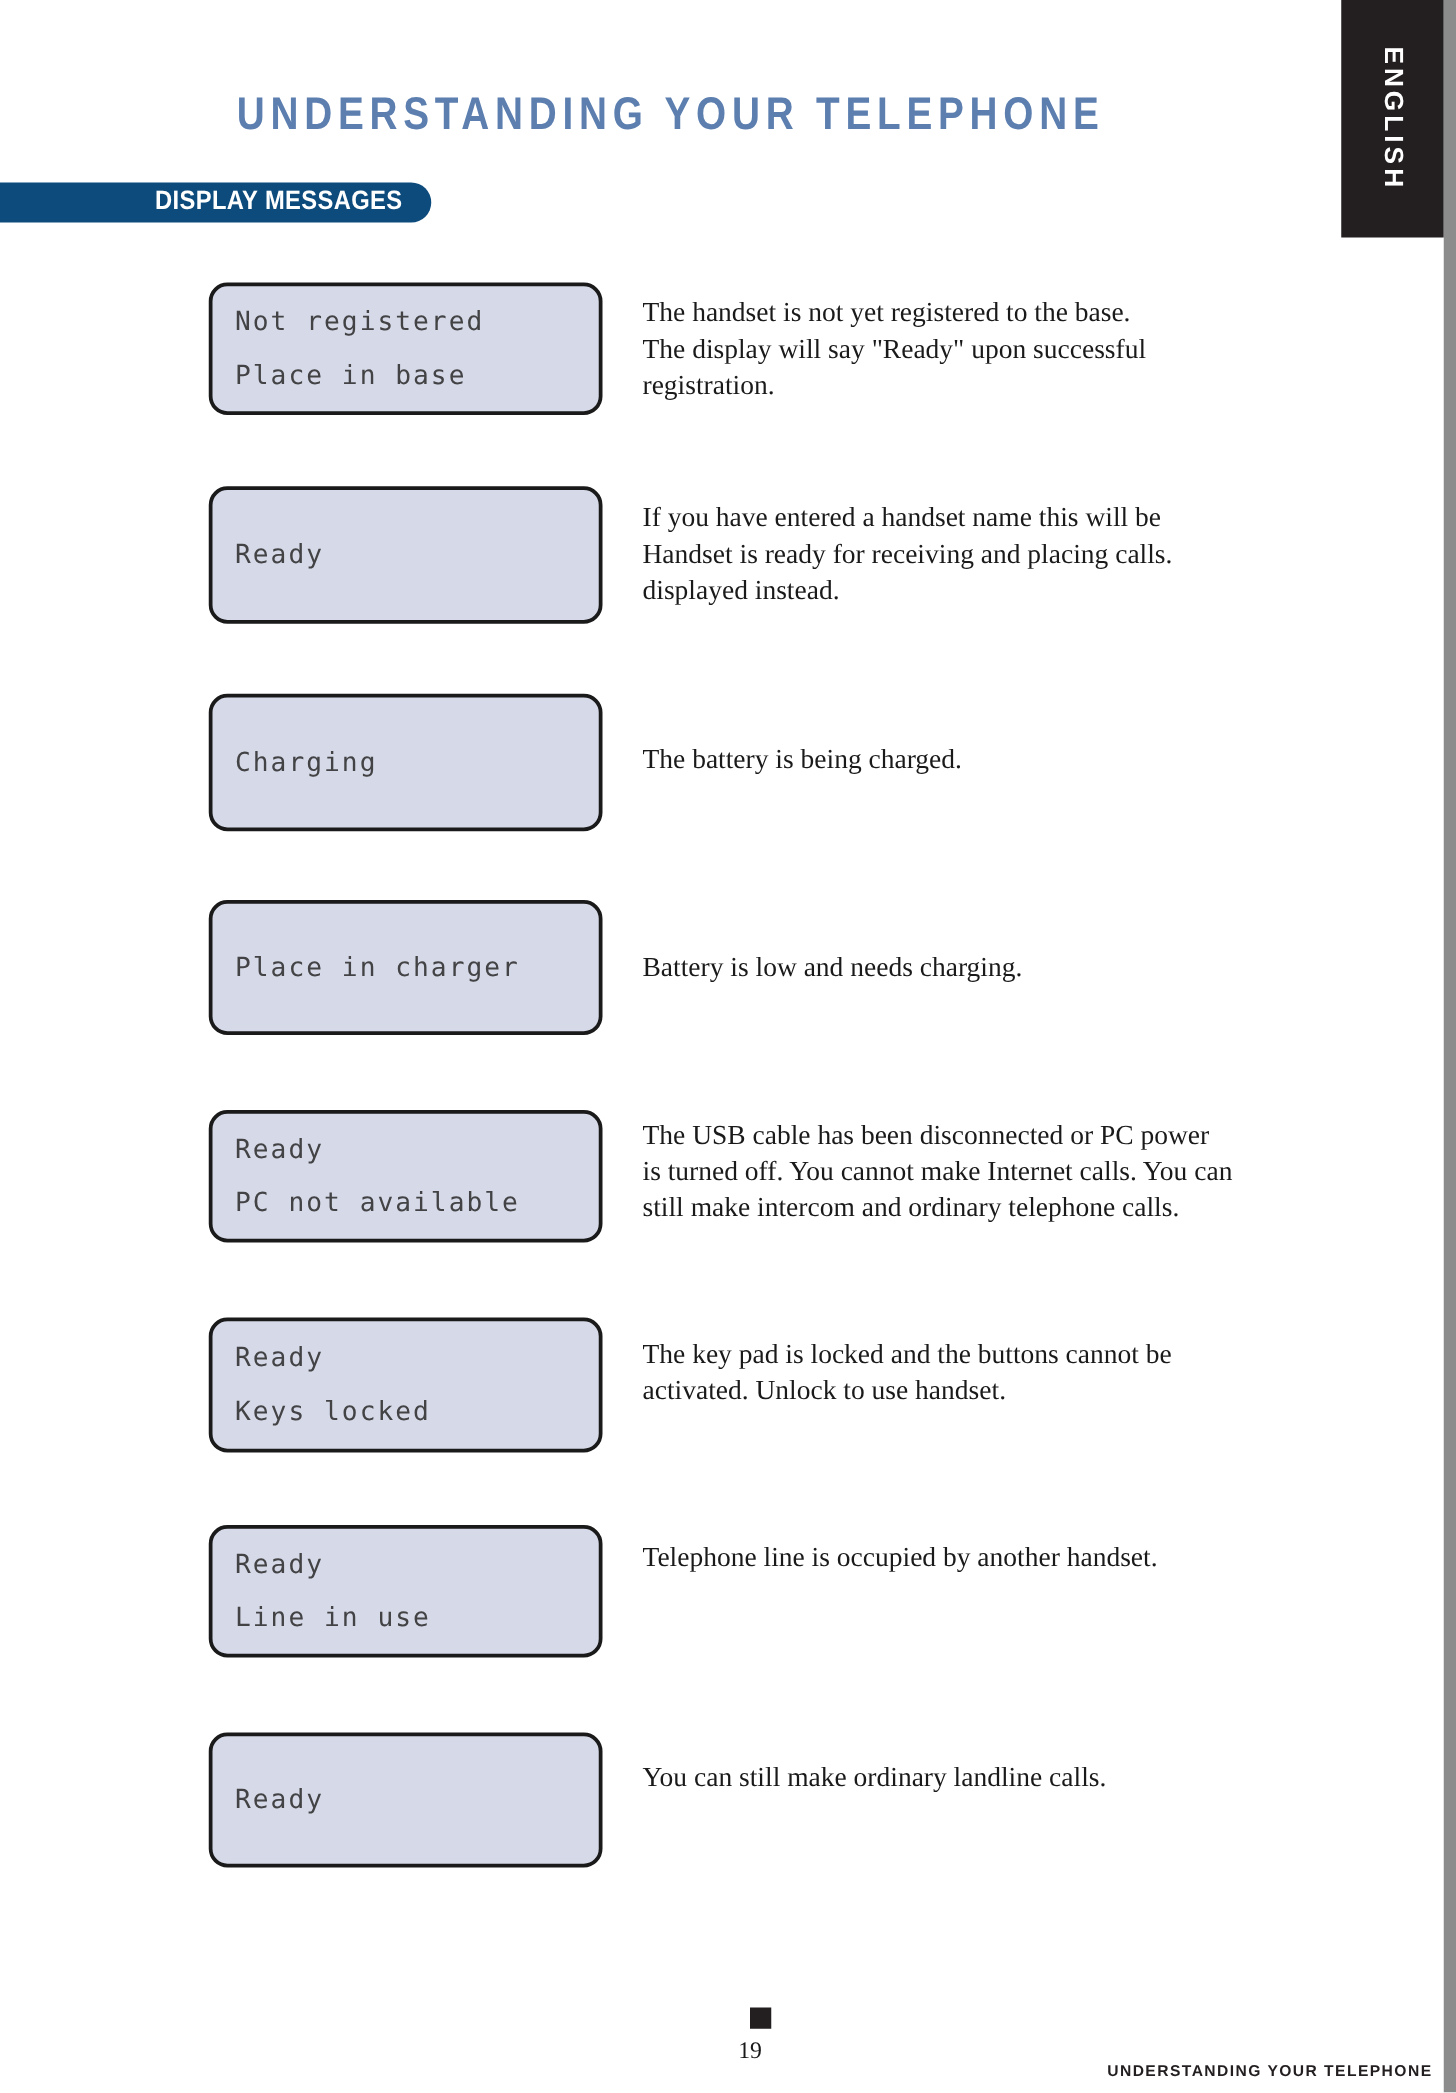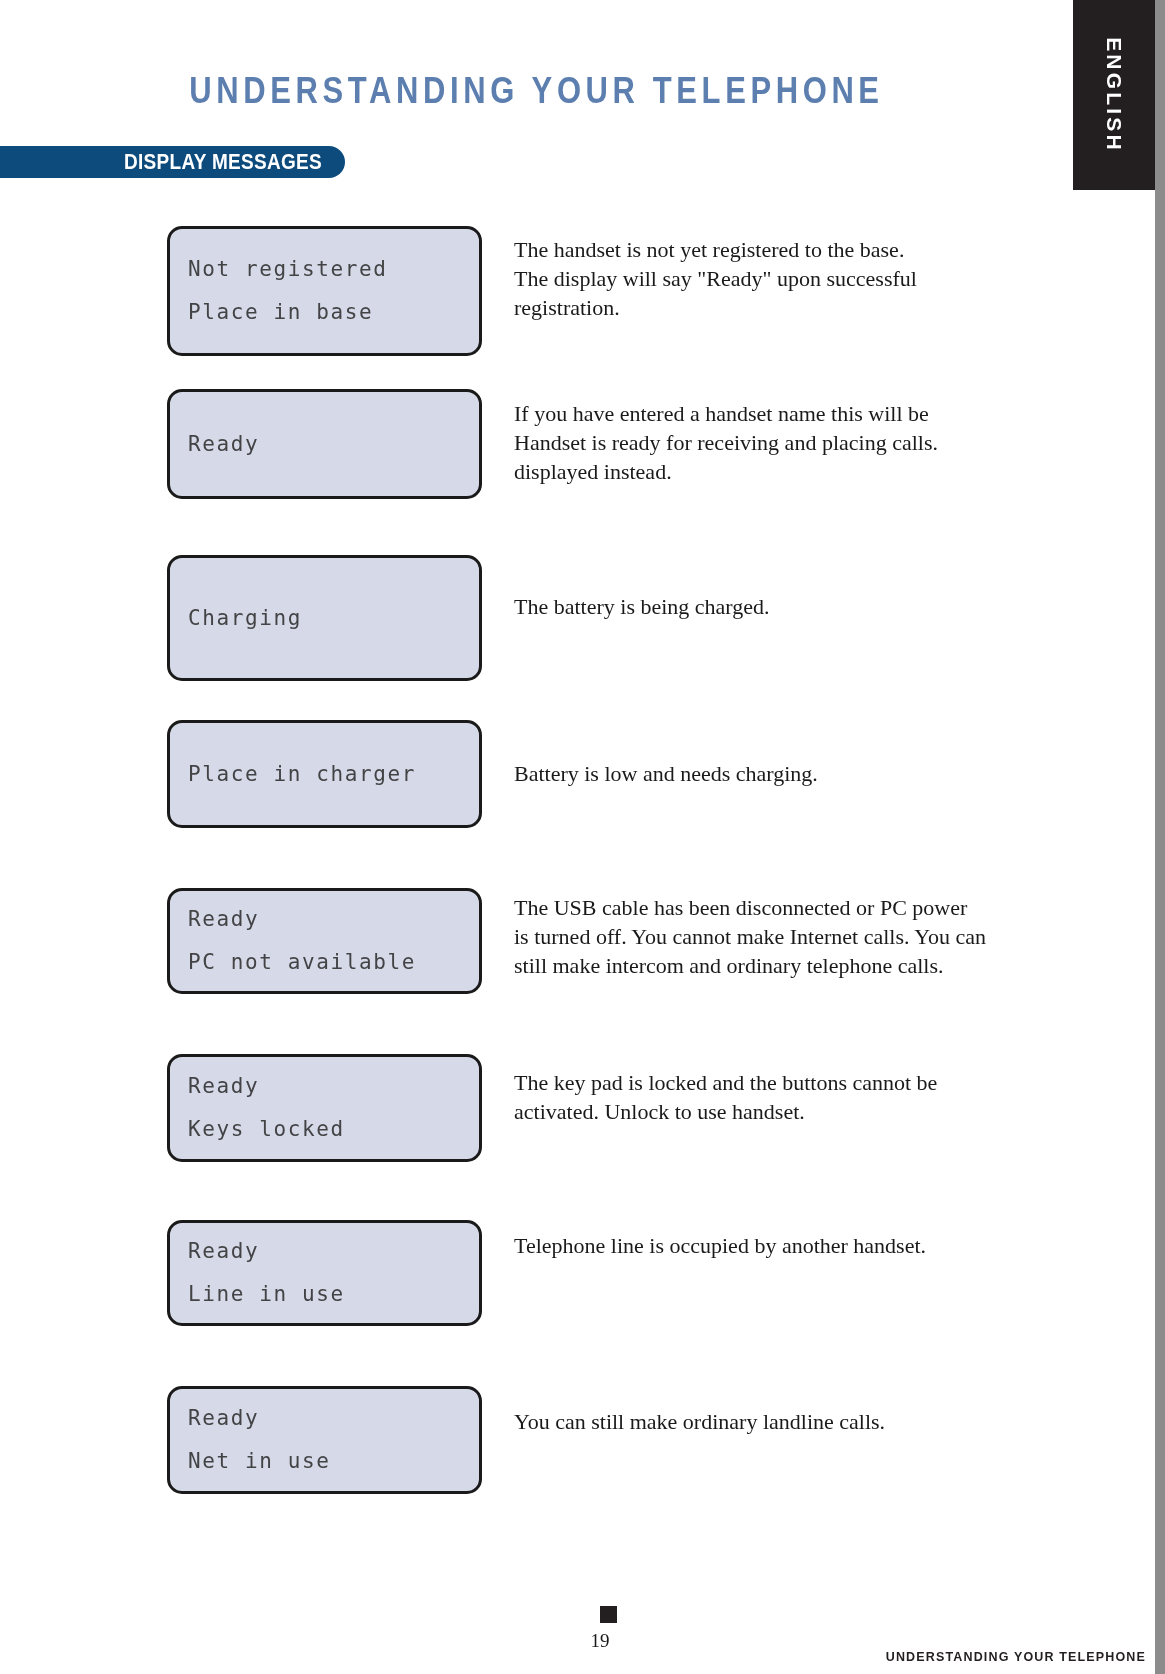--- a/index.html
+++ b/index.html
@@ -170,21 +170,21 @@
 <div id="right-gray-strip"></div>
 
 <div id="page-title">UNDERSTANDING YOUR TELEPHONE</div>
 
 <div id="section-banner">
   <div class="label">DISPLAY MESSAGES</div>
 </div>
 
 <div id="messages-root">
     <div class="msg-row">
-      <div class="lcd-box" style="top: 226px; height: 130px;">
+      <div class="lcd-box" style="top: 226px; height: 106px;">
         <div class="lcd-inner">
           <div class="lcd-line">Not registered</div>
           <div class="lcd-line">Place in base</div>
         </div>
       </div>
       <div class="desc" style="top: 235px;">
         <div>The handset is not yet registered to the base.</div>
         <div>The display will say "Ready" upon successful</div>
         <div>registration.</div>
       </div>
@@ -195,21 +195,21 @@
           <div class="lcd-line">Ready</div>
         </div>
       </div>
       <div class="desc" style="top: 399px;">
         <div>If you have entered a handset name this will be</div>
         <div>Handset is ready for receiving and placing calls.</div>
         <div>displayed instead.</div>
       </div>
     </div>
     <div class="msg-row">
-      <div class="lcd-box" style="top: 555px; height: 126px;">
+      <div class="lcd-box" style="top: 555px; height: 110px;">
         <div class="lcd-inner">
           <div class="lcd-line">Charging</div>
         </div>
       </div>
       <div class="desc" style="top: 592px;">
         <div>The battery is being charged.</div>
       </div>
     </div>
     <div class="msg-row">
       <div class="lcd-box" style="top: 720px; height: 108px;">
@@ -254,21 +254,20 @@
         </div>
       </div>
       <div class="desc" style="top: 1231px;">
         <div>Telephone line is occupied by another handset.</div>
       </div>
     </div>
     <div class="msg-row">
       <div class="lcd-box" style="top: 1386px; height: 108px;">
         <div class="lcd-inner">
           <div class="lcd-line">Ready</div>
-          <div class="lcd-line">Net in use</div>
         </div>
       </div>
       <div class="desc" style="top: 1407px;">
         <div>You can still make ordinary landline calls.</div>
       </div>
     </div>
   </div>
 
 <div id="footer-marker"></div>
 <div id="page-number">19</div>

